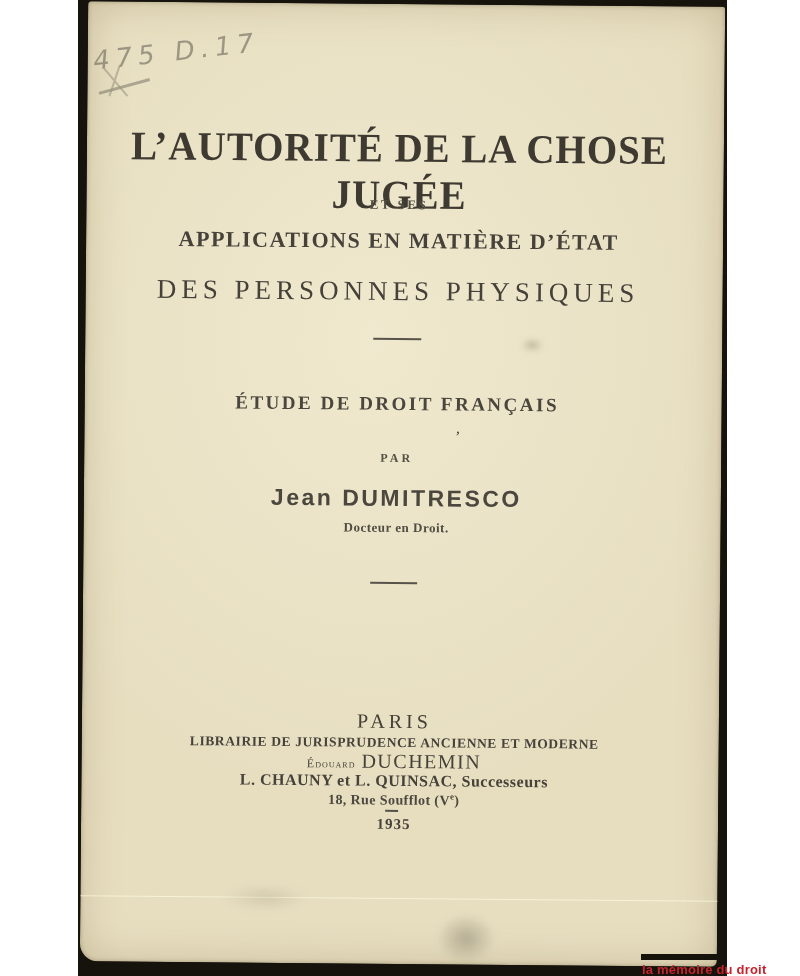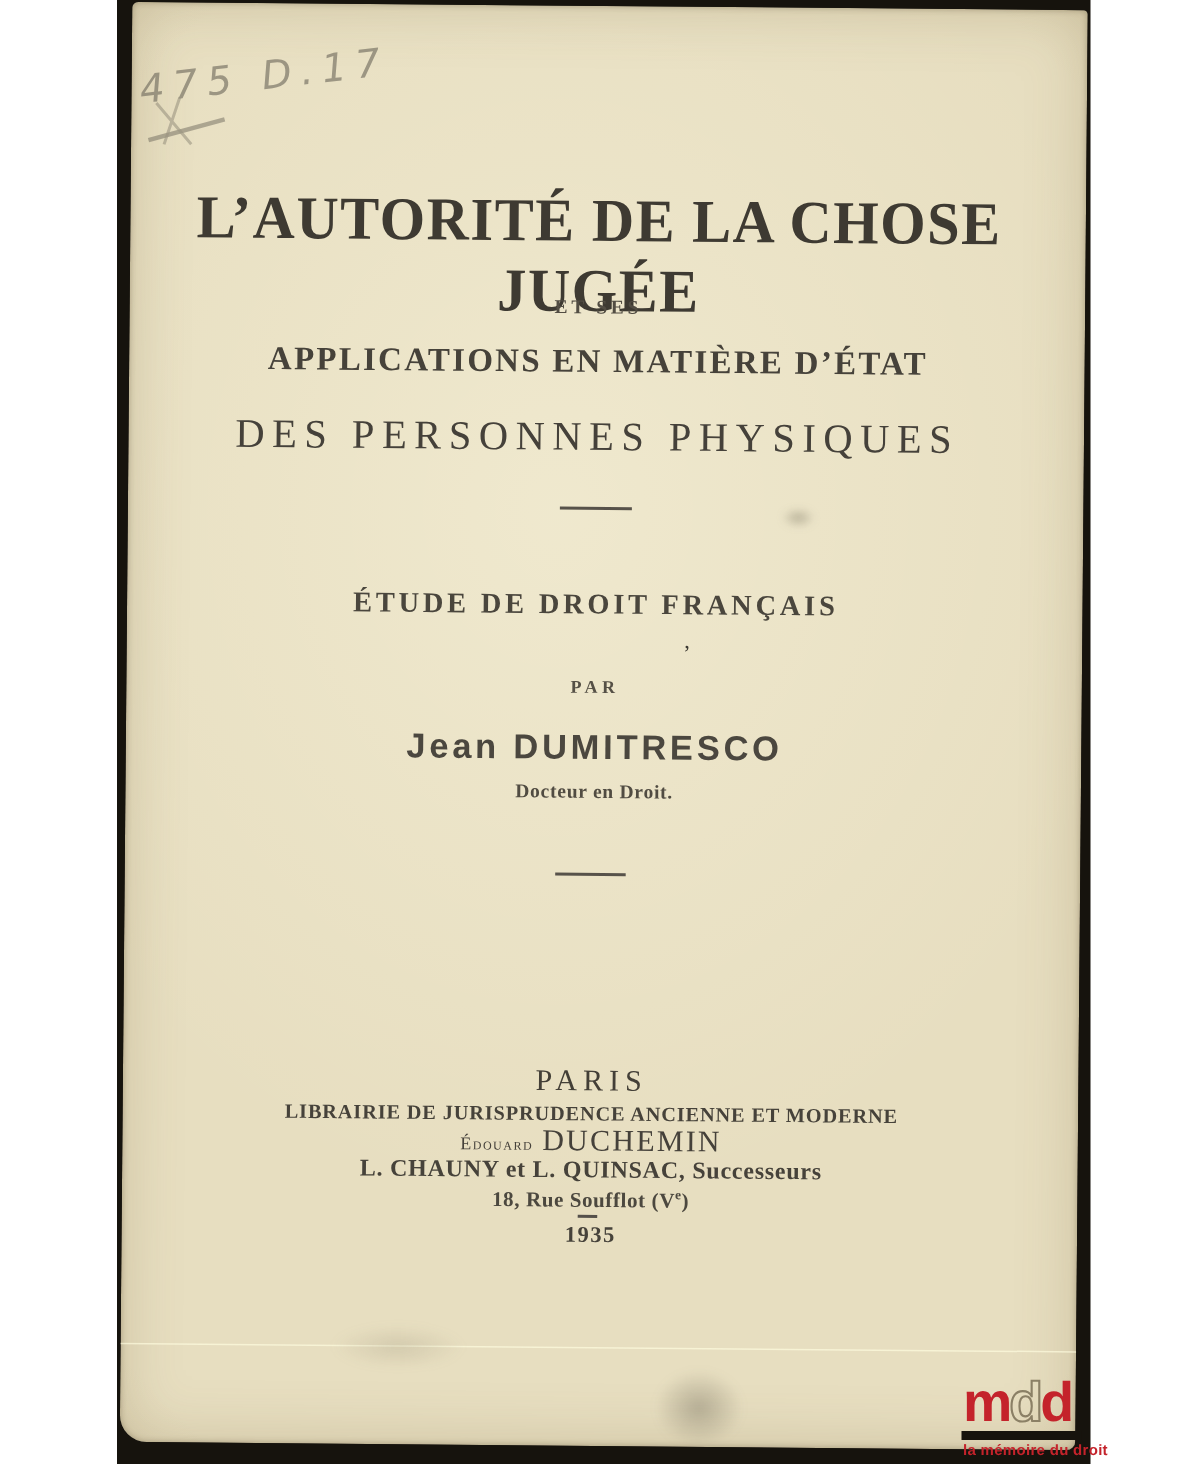--- a/index.html
+++ b/index.html
@@ -71,21 +71,21 @@
 
   
   .mdd { position:absolute; left:640px; top:921px; width:88px; height:55px; z-index:5; }
   .mdd .letters { position:absolute; left:2px; top:-8px;
         font-family:"Liberation Sans", sans-serif; font-weight:bold; font-size:37px;
         letter-spacing:-2px; line-height:1.2; }
   .mdd .red-letter { color:#c4232b; }
   .mdd .outline-letter { color:transparent; -webkit-text-stroke:1.4px #8b8066; }
   .mdd .bar { position:absolute; left:1px; top:33px; width:80px; height:6px; background:#16130d; }
   .mdd .tagline { position:absolute; left:2px; top:41px; white-space:nowrap;
-        font-family:"Liberation Sans", sans-serif; font-weight:bold; font-size:10px;
+        font-family:"Liberation Sans", sans-serif; font-weight:bold; font-size:13px;
         letter-spacing:.2px; color:#c4232b; }
 </style>
 </head>
 <body>
 
 <div class="canvas">
   <div class="scan-frame">
     <div class="book-page">
 
       <div class="handwriting">
@@ -136,17 +136,16 @@
       <div class="line year">1935</div>
 
       <div class="crease"></div>
       <div class="smudge smudge-a"></div>
       <div class="smudge smudge-b"></div>
       <div class="smudge smudge-c"></div>
     </div>
   </div>
 
   <div class="mdd">
-    <div class="letters"><span class="red-letter">m</span><span class="outline-letter">d</span><span class="red-letter">d</span></div>
     <div class="bar"></div>
     <div class="tagline">la mémoire du droit</div>
   </div>
 </div>
 
 </body></html>

